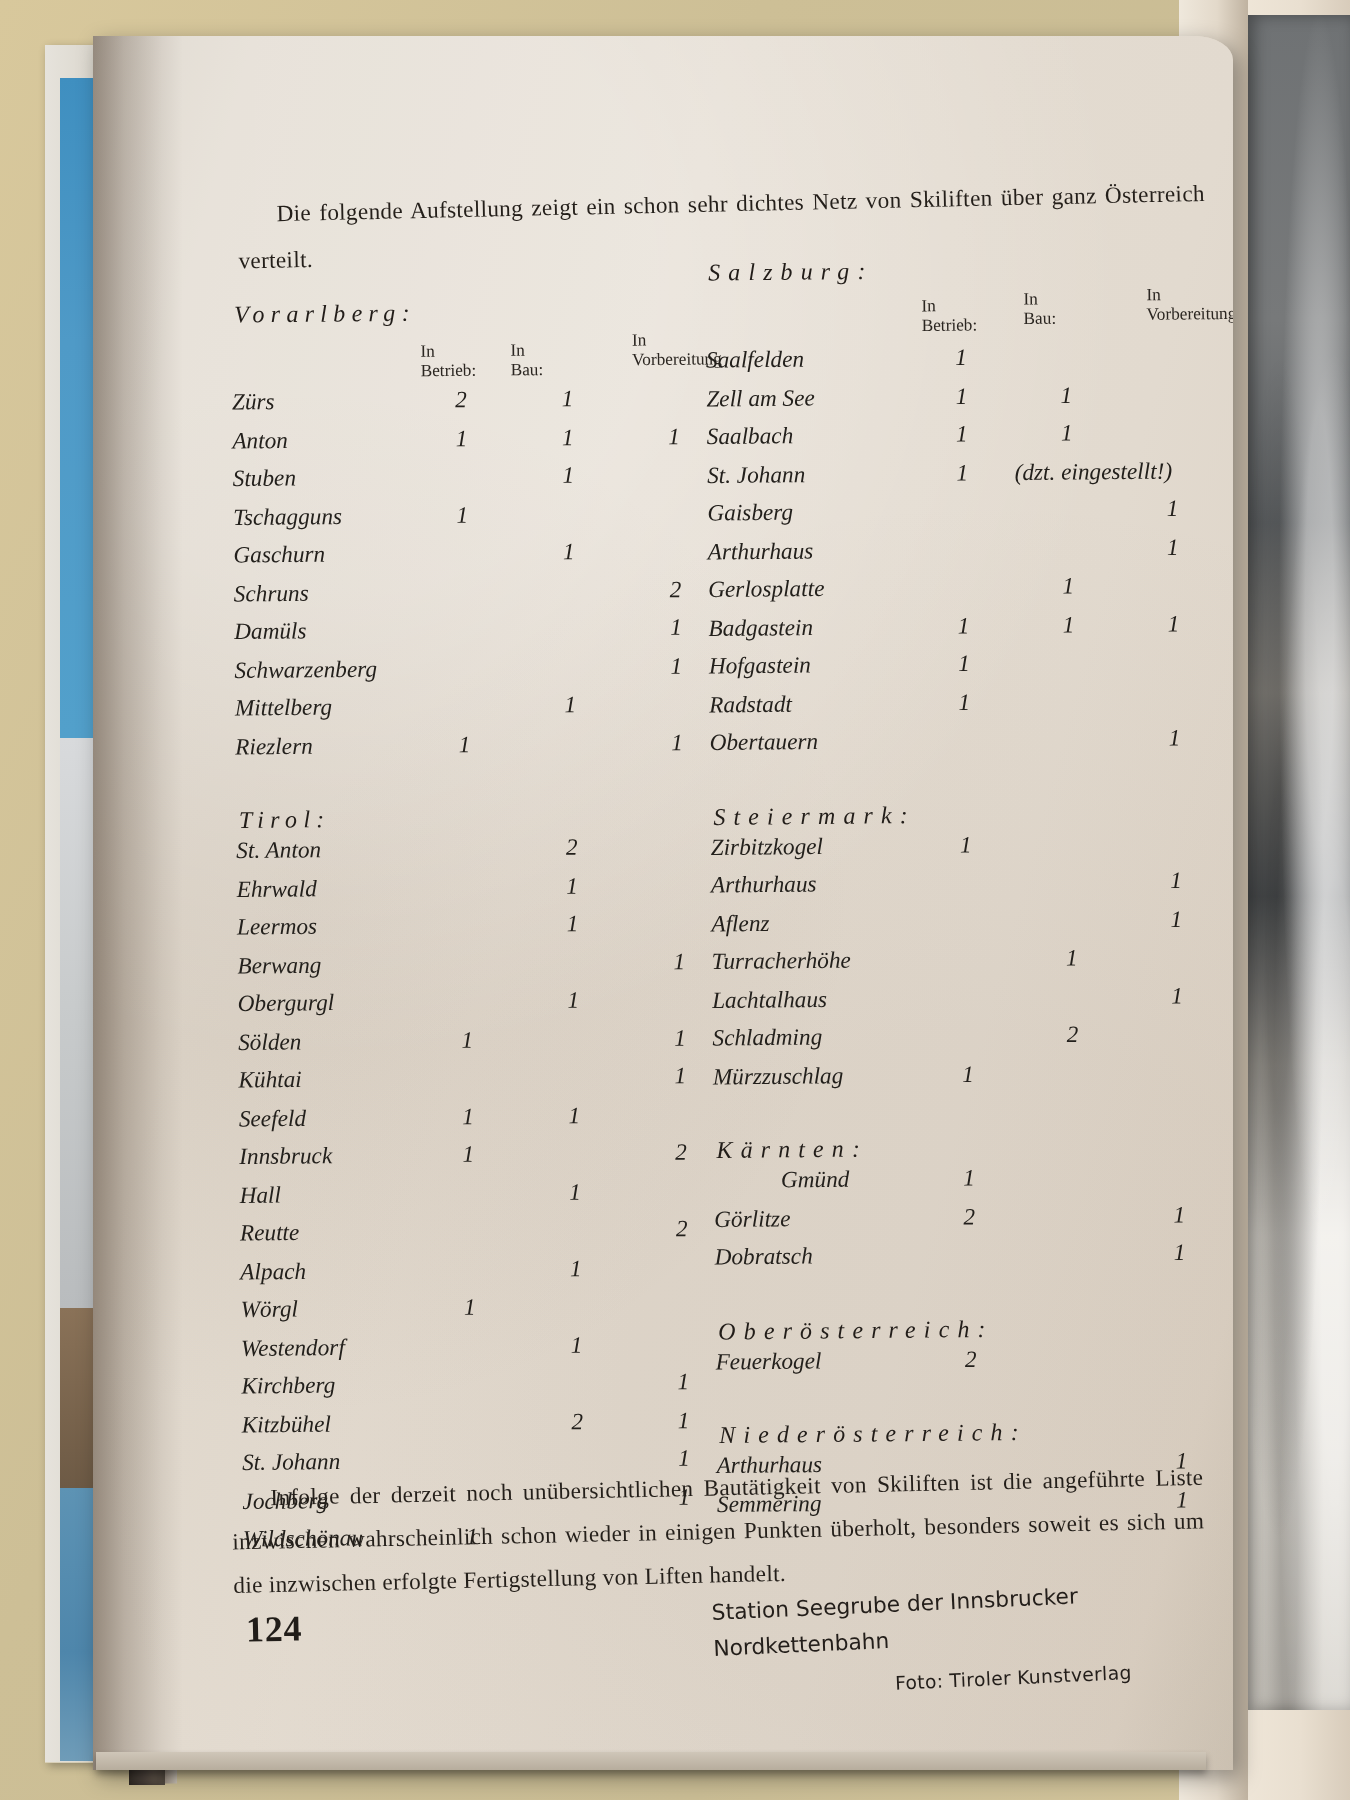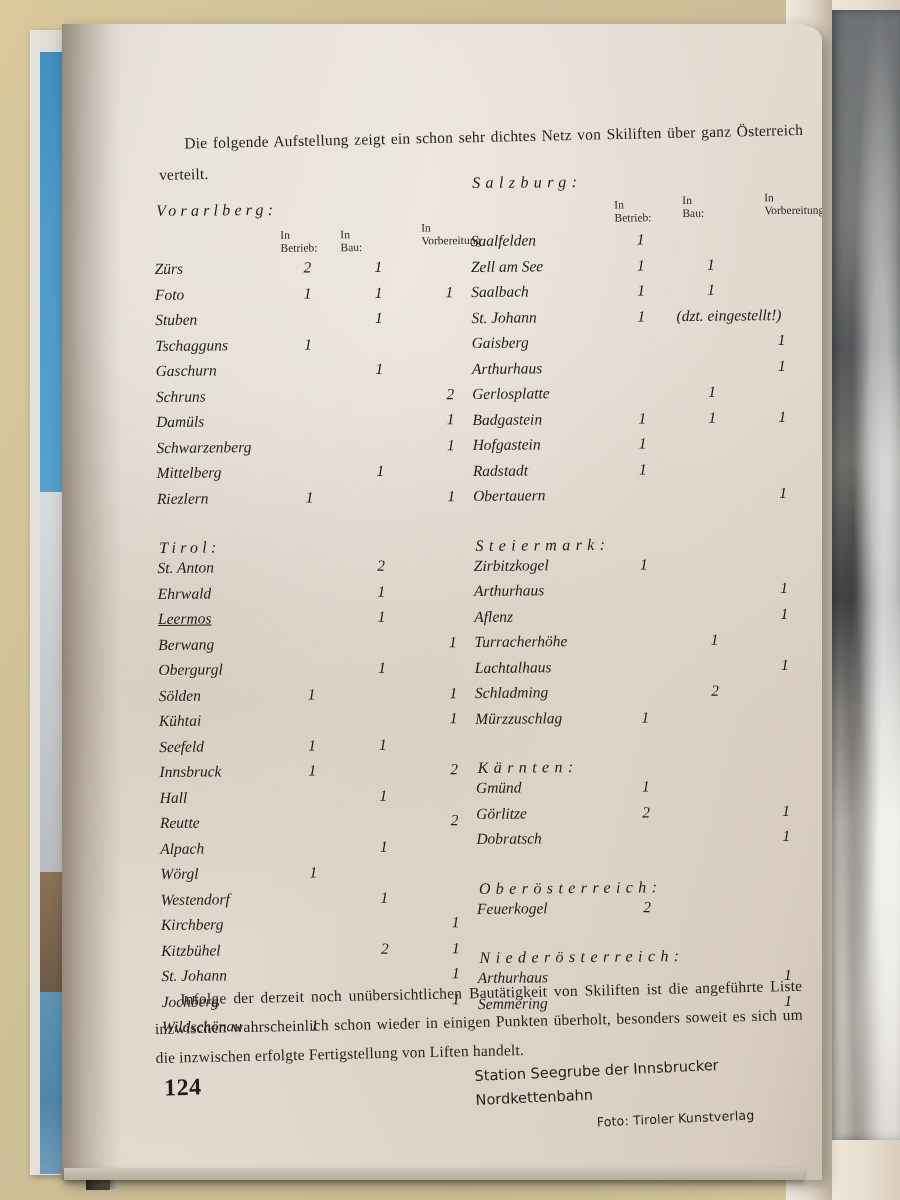--- a/index.html
+++ b/index.html
@@ -290,21 +290,21 @@
 
           <table class="lifts">
               <tbody>
                 <tr>
                   <td class="place" style="width: 96px;">Zürs</td>
                   <td class="num">2</td>
                   <td class="num">1</td>
                   <td class="num"></td>
                 </tr>
                 <tr>
-                  <td class="place" style="width: 96px;">Foto</td>
+                  <td class="place" style="width: 96px;">Anton</td>
                   <td class="num">1</td>
                   <td class="num">1</td>
                   <td class="num">1</td>
                 </tr>
                 <tr>
                   <td class="place" style="width: 96px;">Stuben</td>
                   <td class="num"></td>
                   <td class="num">1</td>
                   <td class="num"></td>
                 </tr>
@@ -366,21 +366,21 @@
                   <td class="num">2</td>
                   <td class="num"></td>
                 </tr>
                 <tr>
                   <td class="place" style="width: 96px;">Ehrwald</td>
                   <td class="num"></td>
                   <td class="num">1</td>
                   <td class="num"></td>
                 </tr>
                 <tr>
-                  <td class="place" style="width: 96px; text-decoration: underline;">Leermos</td>
+                  <td class="place" style="width: 96px;">Leermos</td>
                   <td class="num"></td>
                   <td class="num">1</td>
                   <td class="num"></td>
                 </tr>
                 <tr>
                   <td class="place" style="width: 96px;">Berwang</td>
                   <td class="num"></td>
                   <td class="num"></td>
                   <td class="num">1</td>
                 </tr>
@@ -622,21 +622,21 @@
             </table>
         </div>
 
         <div class="gap"></div>
 
         <div>
           <div class="region spaced">Kärnten:</div>
           <table class="lifts">
               <tbody>
                 <tr>
-                  <td class="place" style="width: 112px;">Gmünd</td>
+                  <td class="place" style="width: 112px; text-align: center;">Gmünd</td>
                   <td class="num">1</td>
                   <td class="num"></td>
                   <td class="num"></td>
                 </tr>
                 <tr>
                   <td class="place" style="width: 112px;">Görlitze</td>
                   <td class="num">2</td>
                   <td class="num"></td>
                   <td class="num">1</td>
                 </tr>

